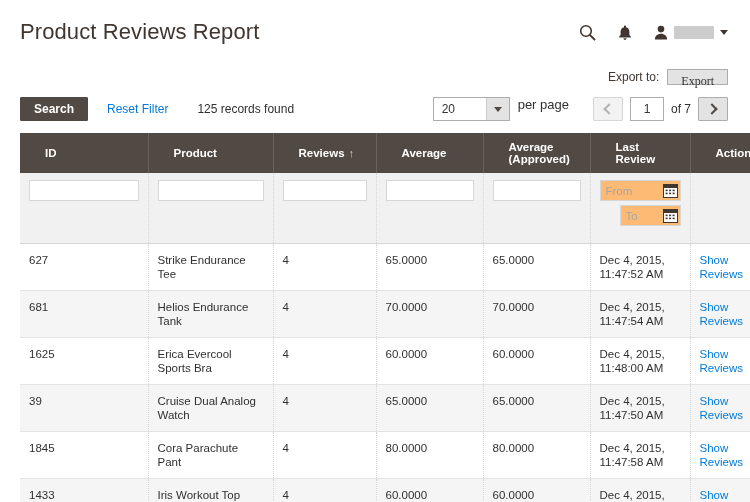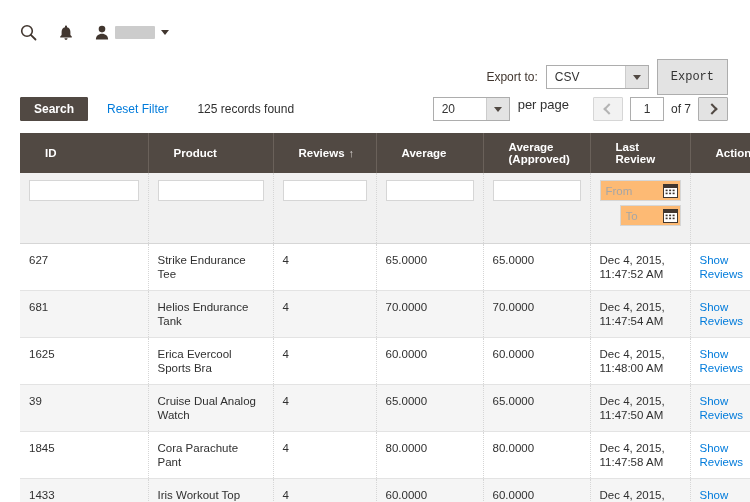--- a/index.html
+++ b/index.html
@@ -107,29 +107,29 @@
   }
   .sel-arrow i {
     width: 0; height: 0;
     border-left: 4px solid transparent;
     border-right: 4px solid transparent;
     border-top: 5px solid #514943;
     display: block;
   }
   .export-select .sel-value { width: 62px; }
   .btn-secondary {
-    height: 36px;
+    height: 16px;
     padding: 0 13px;
     font-size: 12px;
     color: #333333;
     background: #e3e3e3;
     border: 1px solid #adadad;
     border-radius: 0;
     cursor: pointer;
-    font-family: Liberation Mono, monospace;
+    font-family: Liberation Serif, serif;
     box-sizing: border-box;
     line-height: 22px;
   }
 
   
   .actions-row {
     display: flex;
     align-items: center;
     padding: 4px 22px 0 20px;
     height: 34px;
@@ -319,20 +319,21 @@
   .action-link {
     color: #007bdb;
     text-decoration: none;
     cursor: pointer;
   }
 </style>
 </head>
 <body>
 
 <div class="admin-header">
+  <div class="page-title">Product Reviews Report</div>
   <div class="header-tools">
     <span class="icon-btn">
       <svg width="17" height="17" viewBox="0 0 17 17" fill="none">
         <circle cx="7" cy="7" r="5.3" stroke="#41362f" stroke-width="1.6"></circle>
         <line x1="10.8" y1="10.8" x2="15.5" y2="15.5" stroke="#41362f" stroke-width="1.8" stroke-linecap="round"></line>
       </svg>
     </span>
     <span class="icon-btn">
       <svg width="14" height="16" viewBox="0 0 14 16">
         <path d="M7 0.6c-0.55 0-1 0.45-1 1v0.6C3.9 2.65 2.6 4.5 2.6 6.8v3.1L1.2 11.6v0.85h11.6V11.6l-1.4-1.7V6.8c0-2.3-1.3-4.15-3.4-4.6V1.6c0-0.55-0.45-1-1-1z" fill="#41362f"></path>
@@ -347,26 +348,20 @@
         </svg>
       </span>
       <span class="user-name-redacted"></span>
       <span class="caret-down"></span>
     </span>
   </div>
 </div>
 
 <div class="export-row">
   <span class="export-label">Export to:</span>
-  <span class="select-box export-select">
-    <span class="sel-value">CSV</span>
-    <span class="sel-arrow">
-        <i></i>
-      </span>
-  </span>
   <button class="btn-secondary">Export</button>
 </div>
 
 <div class="actions-row">
   <button class="btn-search">Search</button>
   <a class="link-blue reset-link">Reset Filter</a>
   <span class="records-found">125 records found</span>
 
   <div class="pager-group">
     <span class="select-box per-page-select">

